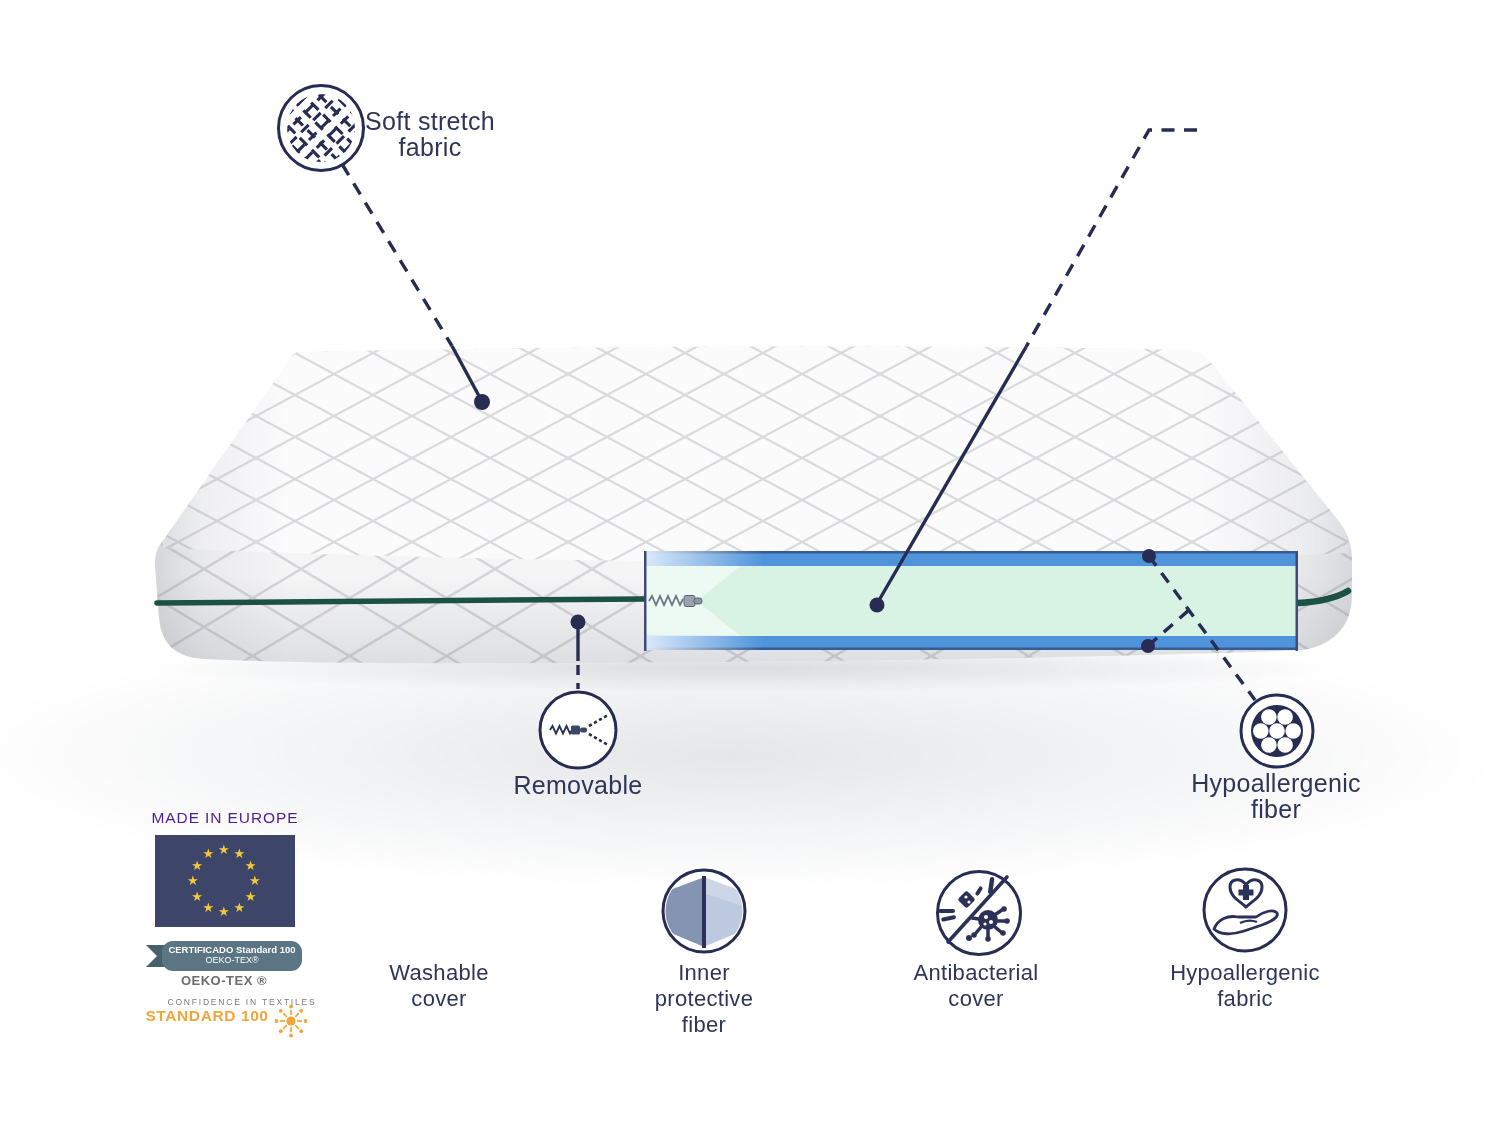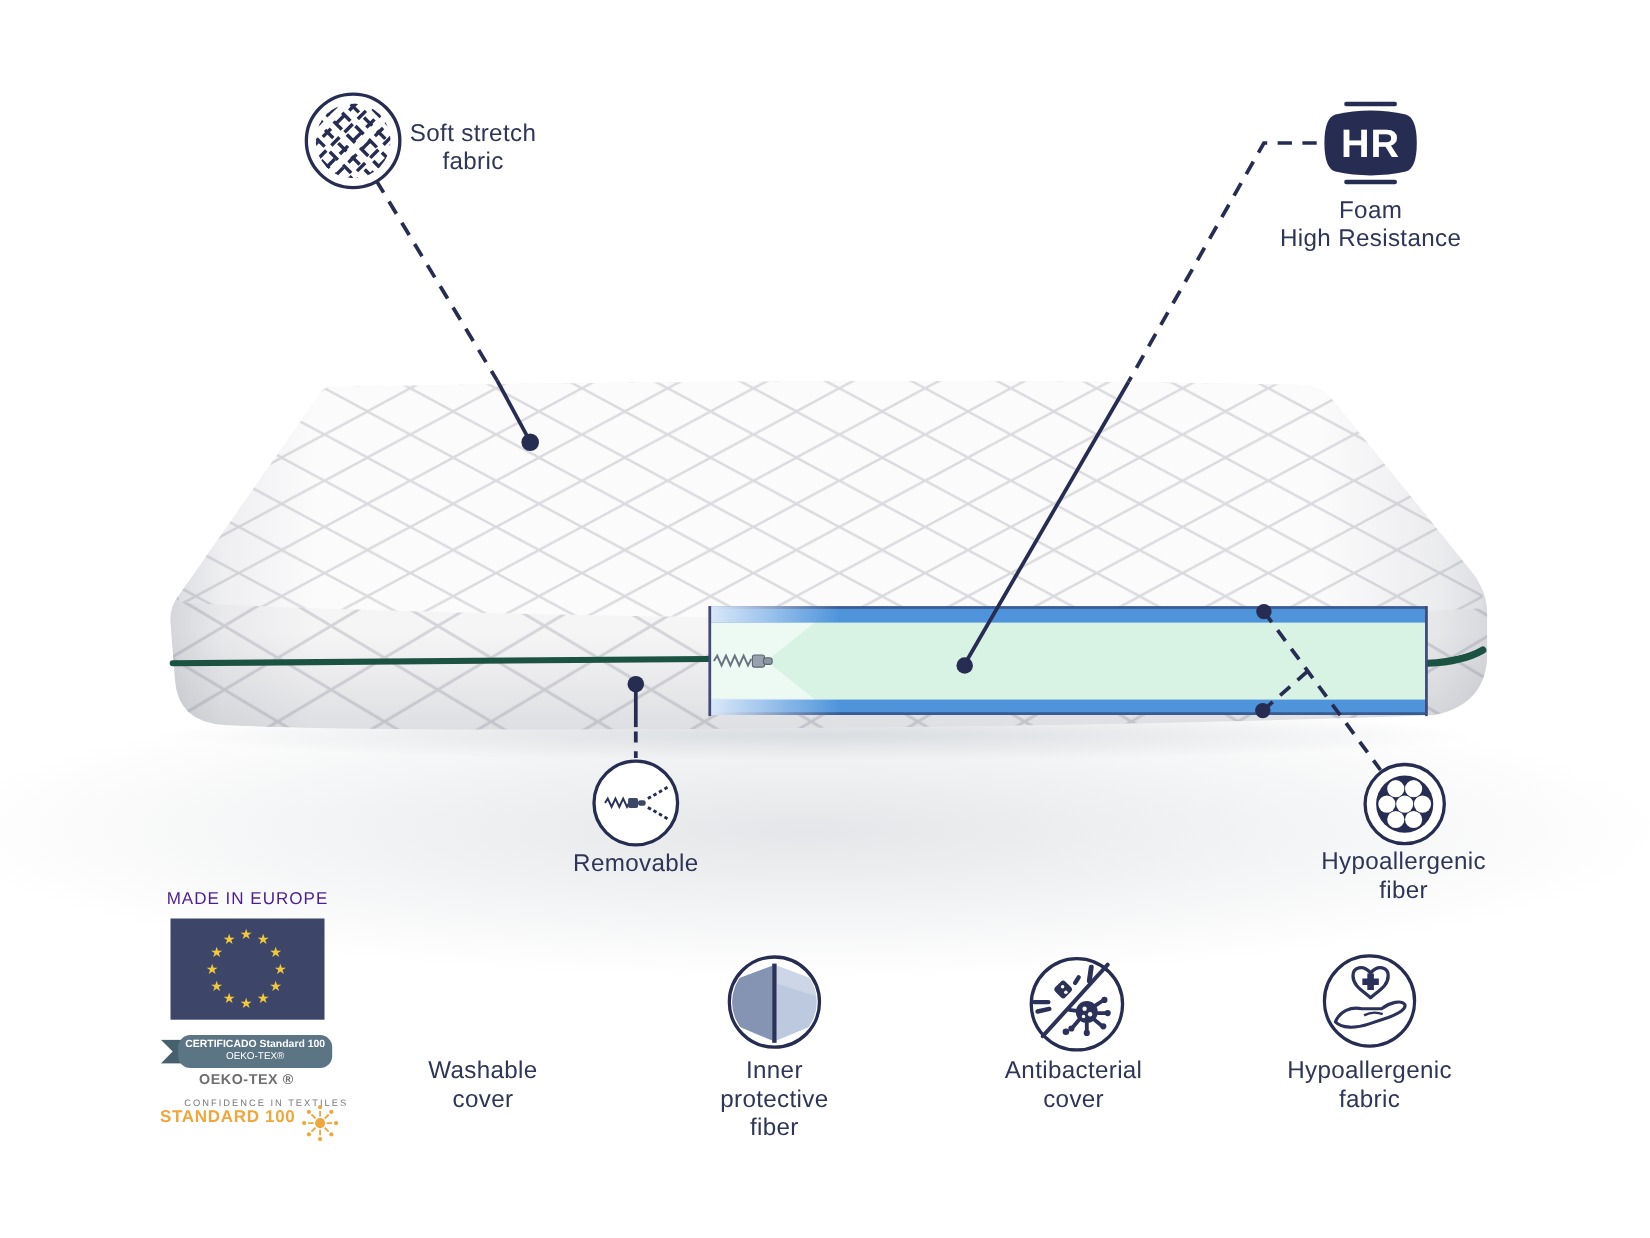--- a/index.html
+++ b/index.html
@@ -1,21 +1,21 @@
 <!DOCTYPE html>
 <html><head>
 <meta charset="utf-8">
 <style>
   html,body{margin:0;padding:0;background:#fff;}
   #canvas{position:relative;width:1500px;height:1125px;background:#ffffff;overflow:hidden;
           font-family:"Liberation Sans",sans-serif;}
   #scene{position:absolute;left:0;top:0;}
   .icon{position:absolute;}
   .lbl{position:absolute;transform:translateX(-50%);text-align:center;white-space:pre-line;
-       color:#2f3557;font-size:22px;line-height:26px;letter-spacing:.3px;}
+       color:#2f3557;font-size:25px;line-height:26px;letter-spacing:.3px;}
   .lbl-small{font-size:22px;}
   
   .made-in{position:absolute;transform:translateX(-50%);color:#4c1d95;font-size:15.5px;
            letter-spacing:.9px;}
   .eu-flag{position:absolute;left:155px;top:835px;width:140px;height:92px;background:#3d4569;}
   .eu-flag span{position:absolute;color:#f3c93c;font-size:13px;line-height:13px;}
   .ribbon-tail{position:absolute;left:146px;top:945px;width:20px;height:22px;background:#47606d;
                clip-path:polygon(0 0,100% 0,100% 100%,0 100%,55% 50%);}
   .ribbon{position:absolute;left:162px;top:941px;width:140px;height:30px;background:#5c7584;
           color:#fff;text-align:center;padding-top:3px;box-sizing:border-box;border-radius:11px;}
@@ -148,30 +148,20 @@
           <line x1="4" y1="57" x2="88" y2="57"></line>
             <line x1="4" y1="68" x2="88" y2="68"></line>
           <line x1="4" y1="79" x2="88" y2="79"></line>
         </g>
       </g>
     </svg>
   </div>
   <div class="lbl" style="left:430px;top:108px;">Soft stretch
 fabric</div>
 
-  <div class="icon" style="left:1200px;top:90px;">
-    <svg width="92" height="82" viewBox="0 0 92 82">
-      <path d="M14,14 Q46,7 78,14 Q88,17 88,40 Q88,63 78,66 Q46,73 14,66 Q4,63 4,40 Q4,17 14,14 Z" fill="#262c52"></path>
-      <path d="M24,4.5 L68,4.5" stroke="#262c52" stroke-width="4" stroke-linecap="round"></path>
-      <path d="M24,75.5 L68,75.5" stroke="#262c52" stroke-width="4" stroke-linecap="round"></path>
-      <text x="46" y="53" text-anchor="middle" fill="#ffffff" font-size="36" font-weight="bold" font-family="Liberation Sans, sans-serif" letter-spacing="1">HR</text>
-    </svg>
-  </div>
-  <div class="lbl" style="left:1246px;top:178px;">Foam
-High Resistance</div>
 
   <div class="icon" style="left:538px;top:690px;">
     <svg width="80" height="80" viewBox="0 0 80 80">
       <circle cx="40" cy="40" r="38" fill="#fff" stroke="#262c52" stroke-width="3"></circle>
       <path d="M12,40 l2.5,-4 l3.5,7.5 l3.5,-7.5 l3.5,7.5 l3.5,-7.5 l3.5,7.5 l2.5,-4.5" fill="none" stroke="#2b3158" stroke-width="1.8"></path>
       <rect x="33" y="35.5" width="9" height="9" rx="1.5" fill="#3c4666"></rect>
       <rect x="42" y="37.5" width="7" height="5" rx="2" fill="#3c4666"></rect>
       <path d="M51,36 L70,25" stroke="#262c52" stroke-width="2.6" stroke-dasharray="3.2 2.6"></path>
       <path d="M51,44 L70,55" stroke="#262c52" stroke-width="2.6" stroke-dasharray="3.2 2.6"></path>
     </svg>

